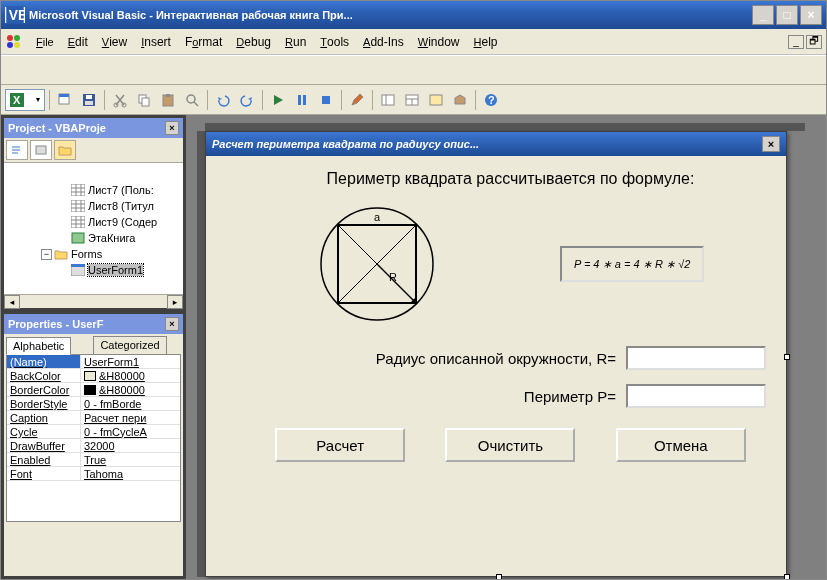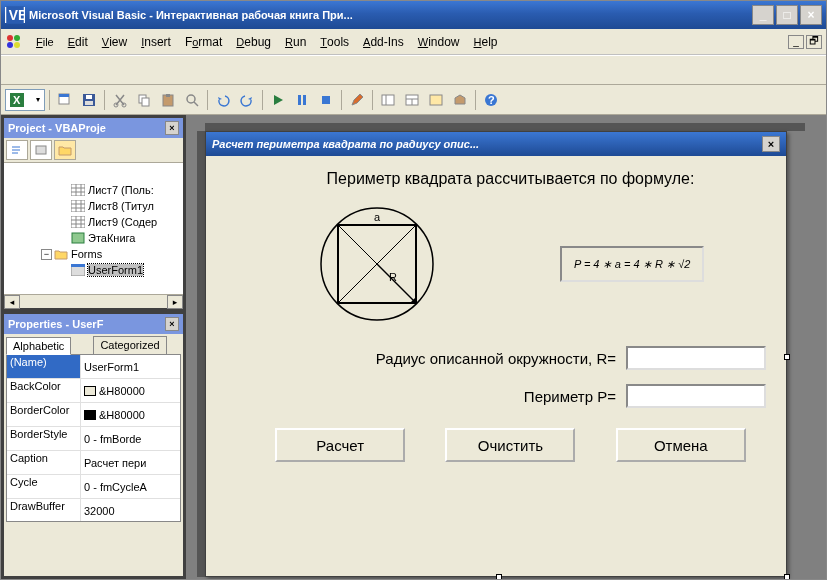--- a/index.html
+++ b/index.html
@@ -45,21 +45,21 @@
 .tree-scroll { height:14px; background:#ece9d8; border-top:1px solid #aca899; display:flex; }
 .tree-scroll .arrow { width:16px; height:14px; background:#ece9d8; border:1px solid #888; display:flex; align-items:center; justify-content:center; cursor:pointer; font-size:9px; }
 .tree-scroll .track { flex:1; background:#ece9d8; }
 
 .prop-combo { margin:2px; }
 .prop-combo select { width:100%; font-size:11px; background:#fff; border:1px solid #888; }
 .prop-tabs { display:flex; background:#ece9d8; padding:2px 2px 0;gap:20px; }
 .prop-tab { padding:2px 6px; border:1px solid #888; border-bottom:none; background:#ece9d8; font-size:11px; cursor:pointer; margin-right:2px; }
 .prop-tab.active { background:#fff; border-bottom:1px solid #fff; position:relative; top:1px; }
 .prop-grid { background:#fff; border:1px solid #888; margin:0 2px 2px; height:168px; overflow:auto; }
-.prop-row { display:flex; height:24px; border-bottom:1px solid #e0e0e0; }
+.prop-row { display:flex; height:14px; border-bottom:1px solid #e0e0e0;text-decoration:underline; }
 .prop-row .pname { width:74px; padding:1px 3px; border-right:1px solid #e0e0e0; overflow:hidden; white-space:nowrap; }
 .prop-row .pval { flex:1; padding:1px 3px; overflow:hidden; white-space:nowrap; display:flex; align-items:center; }
 .prop-row.sel .pname { background:#316ac5; color:#fff; }
 .colorbox { width:12px; height:10px; border:1px solid #000; margin-right:3px; display:inline-block; }
 
 .designsurface { flex:1; background:#808080; padding:8px 10px; overflow:auto; position:relative; }
 .ds-ruler-top, .ds-ruler-left { background:#555; }
 .ds-ruler-top { height:8px; width:600px; margin-left:8px; }
 .ds-ruler-left { width:8px; height:446px; float:left; }
 

